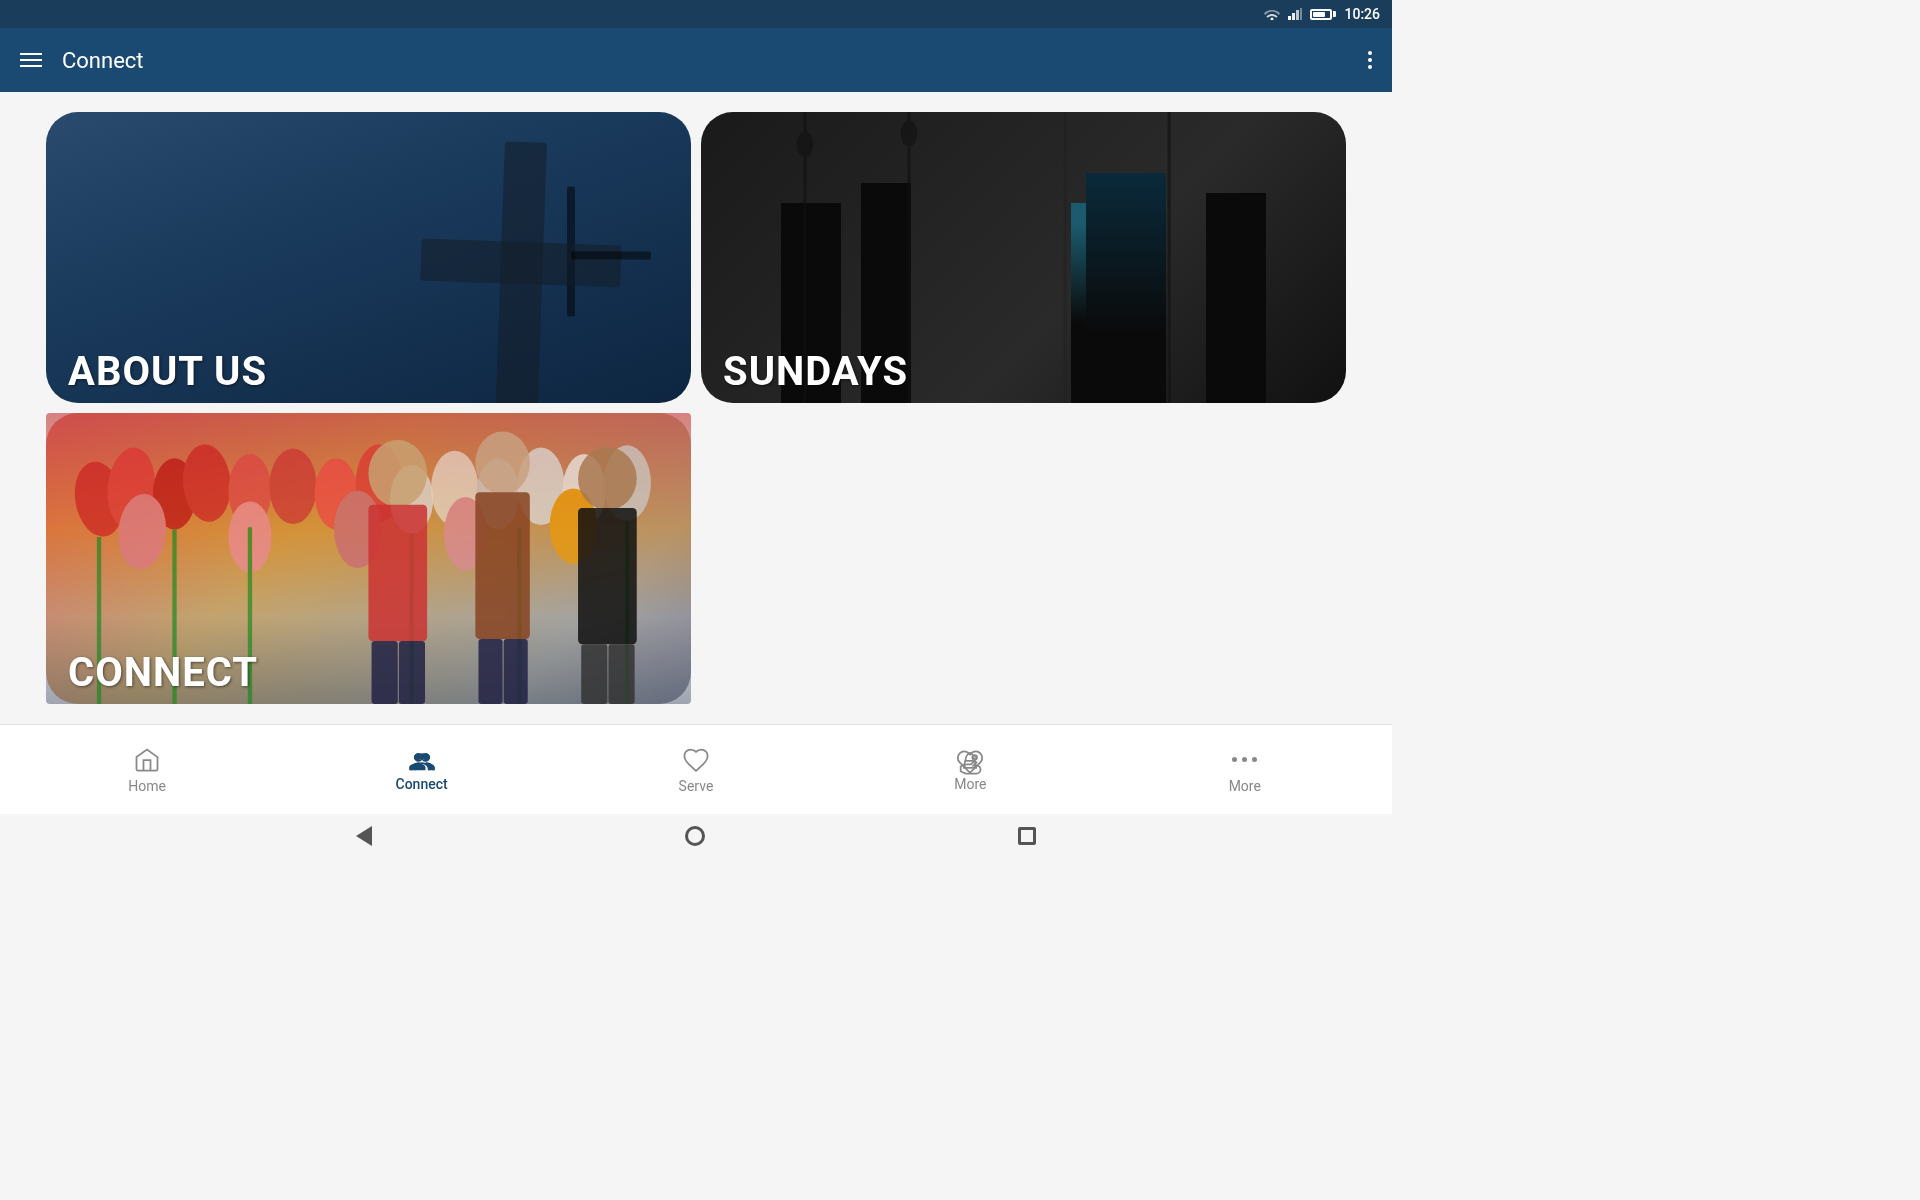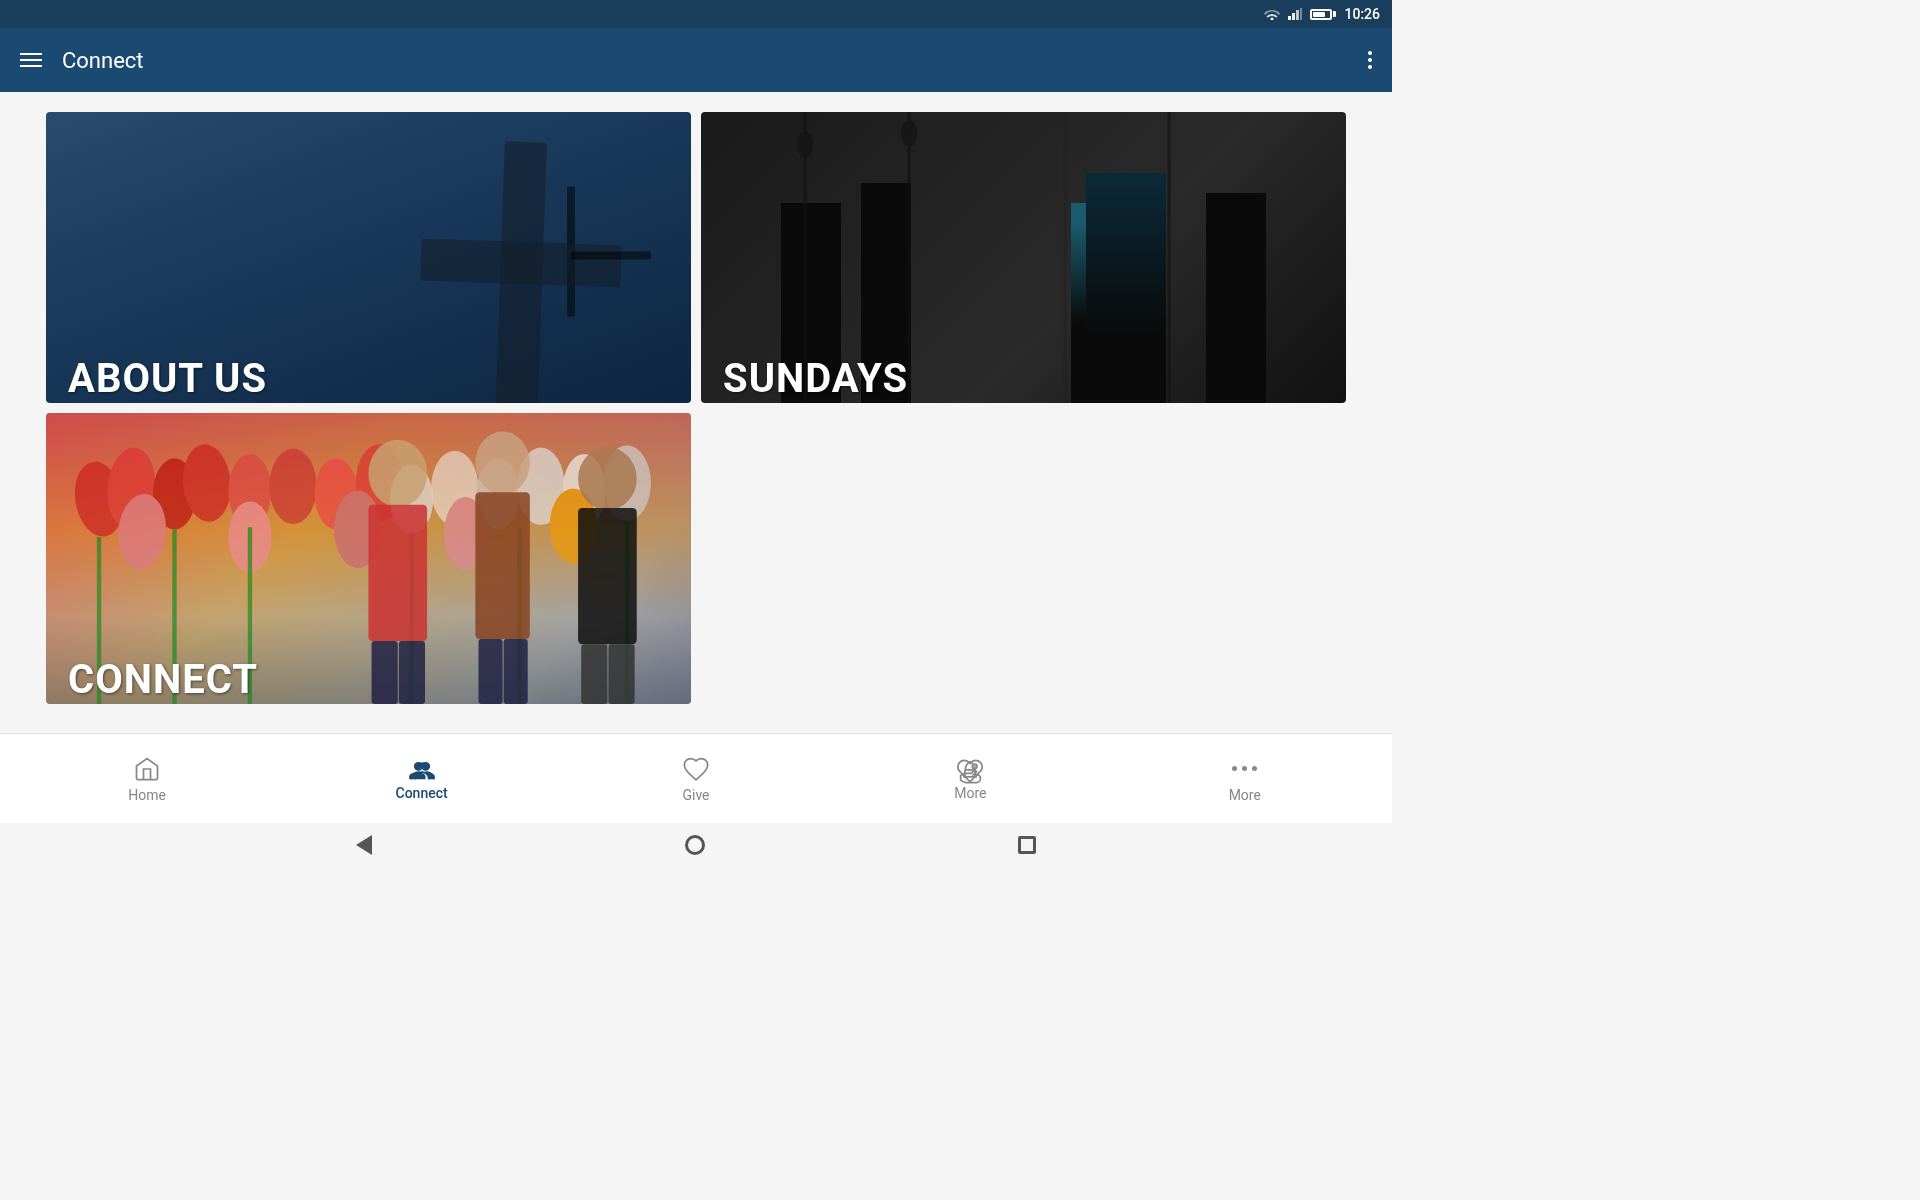--- a/index.html
+++ b/index.html
@@ -105,21 +105,22 @@
       border-radius: 4px;
       overflow: hidden;
       cursor: pointer;
     }
 
     .card-bg {
       width: 100%;
       height: 100%;
       display: flex;
       align-items: flex-end;
-      padding: 1px 22px;
+      padding: 8px 22px;
+      border-radius: 32px;
     }
 
     
     .card-about-us .card-bg {
       background: linear-gradient(160deg, #2a4a6e 0%, #1a3a5c 40%, #0d2540 100%);
       position: relative;
     }
     .card-about-us .card-bg::before {
       content: '';
       position: absolute;
@@ -233,21 +234,20 @@
     
     .bottom-nav {
       width: 100%;
       height: 90px;
       background: white;
       border-top: 1px solid #e0e0e0;
       display: flex;
       align-items: center;
       justify-content: space-around;
       padding: 0 10px;
-      margin-top: 9px;
     }
 
     .nav-item {
       display: flex;
       flex-direction: column;
       align-items: center;
       gap: 4px;
       cursor: pointer;
       min-width: 100px;
     }
@@ -501,21 +501,21 @@
     <svg class="nav-svg" style="margin-top:-32px" viewBox="0 0 24 24" fill="#1a4a72">
       <path d="M16 11c1.66 0 2.99-1.34 2.99-3S17.66 5 16 5c-1.66 0-3 1.34-3 3s1.34 3 3 3zm-8 0c1.66 0 2.99-1.34 2.99-3S9.66 5 8 5C6.34 5 5 6.34 5 8s1.34 3 3 3zm0 2c-2.33 0-7 1.17-7 3.5V19h14v-2.5c0-2.33-4.67-3.5-7-3.5zm8 0c-.29 0-.62.02-.97.05 1.16.84 1.97 1.97 1.97 3.45V19h6v-2.5c0-2.33-4.67-3.5-7-3.5z"></path>
     </svg>
     <span class="nav-label active" style="color:#1a4a72;font-weight:500;margin-top:-4px">Connect</span>
   </div>
 
   <div class="nav-item">
     <svg class="nav-svg" viewBox="0 0 24 24" fill="none" stroke="#888" stroke-width="1.5">
       <path d="M12 21.35l-1.45-1.32C5.4 15.36 2 12.28 2 8.5 2 5.42 4.42 3 7.5 3c1.74 0 3.41.81 4.5 2.09C13.09 3.81 14.76 3 16.5 3 19.58 3 22 5.42 22 8.5c0 3.78-3.4 6.86-8.55 11.54L12 21.35z"></path>
     </svg>
-    <span class="nav-label">Give</span>
+    <span class="nav-label">Serve</span>
   </div>
 
   <div class="nav-item">
     <svg class="nav-svg" viewBox="0 0 24 24" fill="none" stroke="#888" stroke-width="1.5">
       <path d="M12 4c0 0-4 2-4 7h8c0-5-4-7-4-7z"></path>
       <path d="M8 11c-1 2-1 4 0 6"></path>
       <path d="M16 11c1 2 1 4 0 6"></path>
       <path d="M6 17h12"></path>
 
       <path d="M20.84 4.61a5.5 5.5 0 0 0-7.78 0L12 5.67l-1.06-1.06a5.5 5.5 0 0 0-7.78 7.78l1.06 1.06L12 21.23l7.78-7.78 1.06-1.06a5.5 5.5 0 0 0 0-7.78z"></path>

